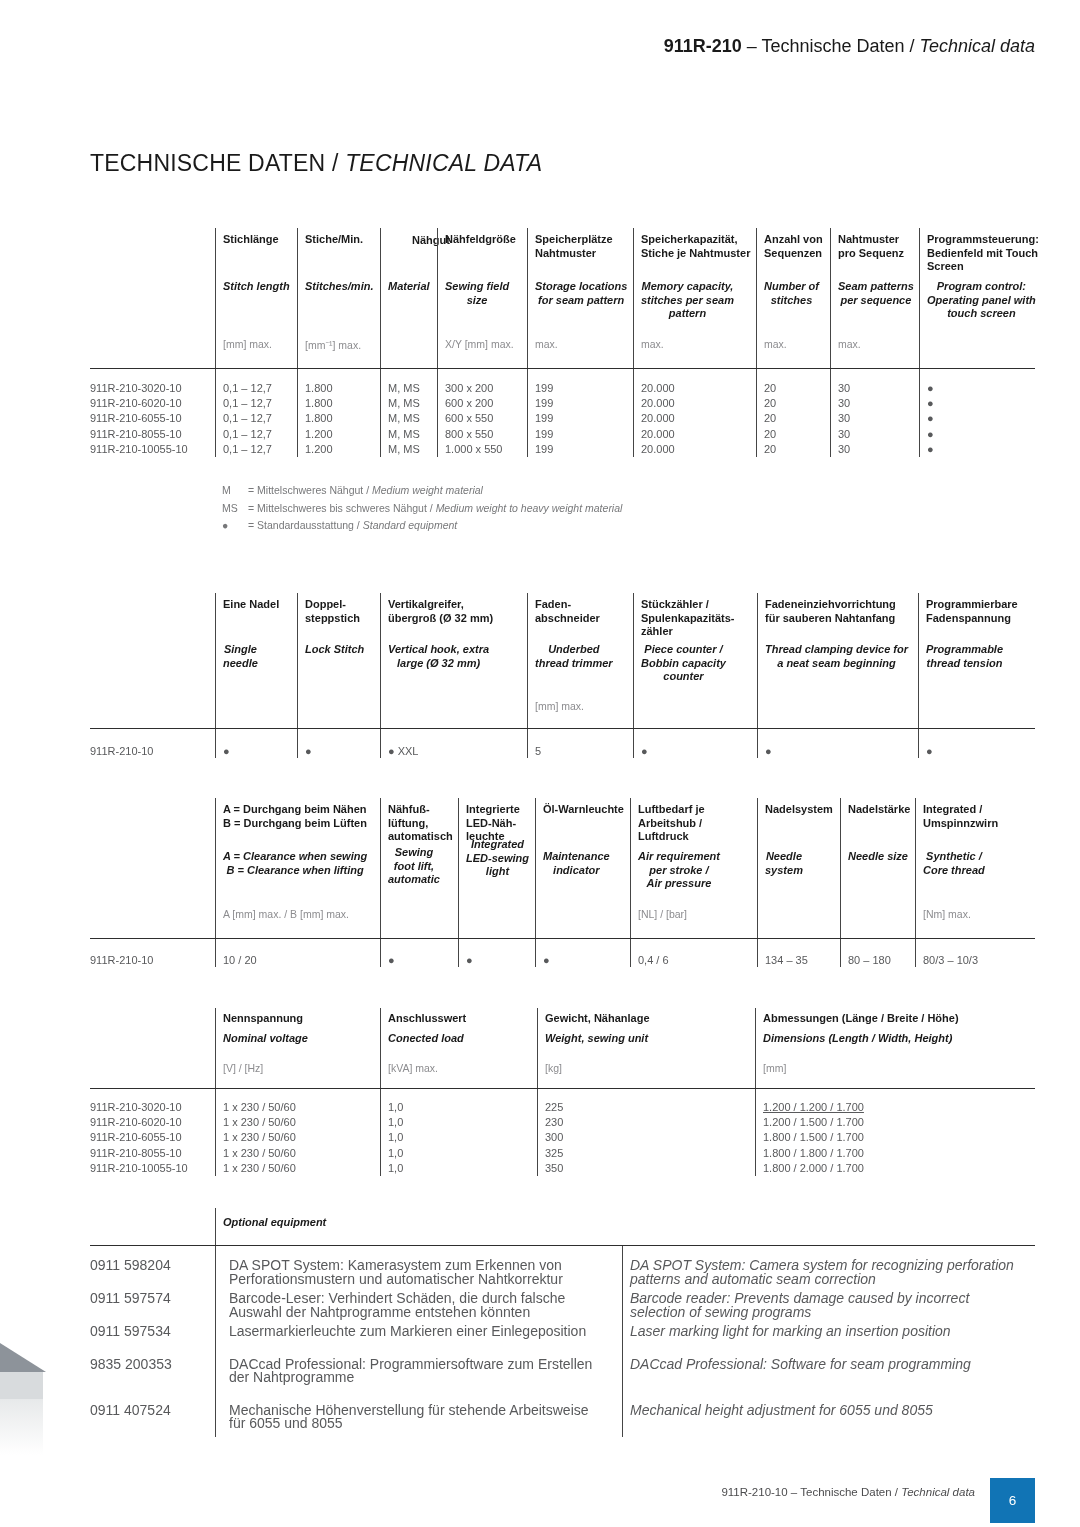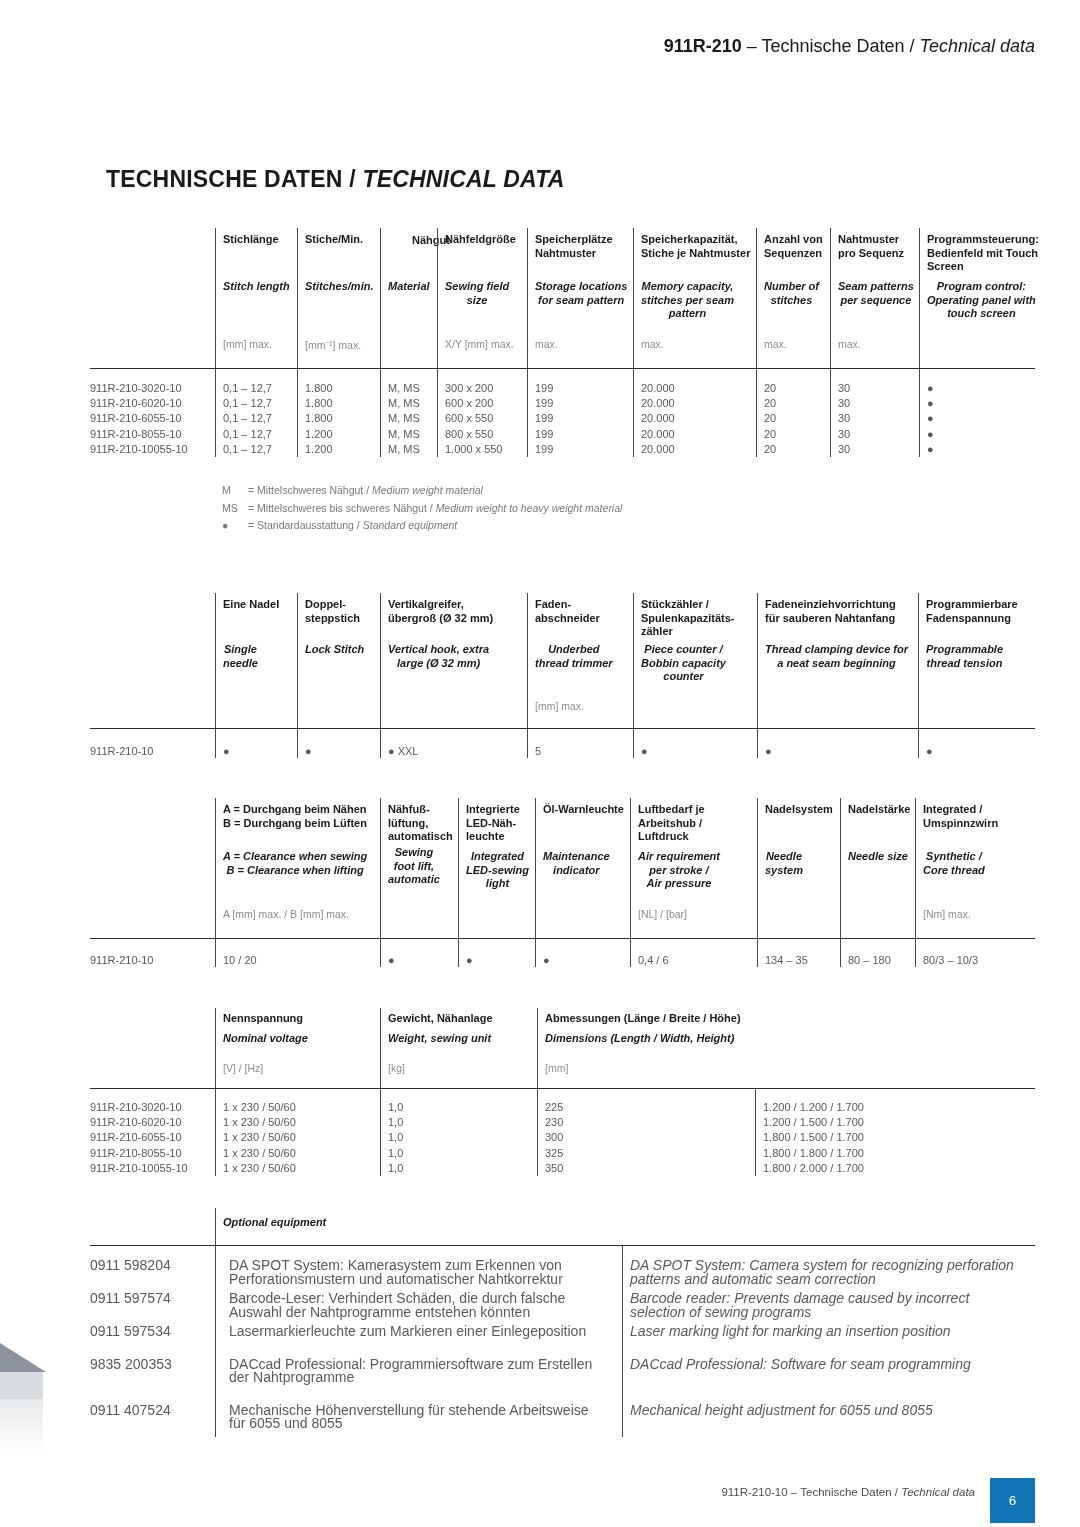--- a/index.html
+++ b/index.html
@@ -5,21 +5,21 @@
   html,body{margin:0;padding:0;background:#ffffff;}
   .page{position:relative;width:1080px;height:1527px;background:#fff;overflow:hidden;
         font-family:"Liberation Sans", sans-serif;color:#1a1a1a;}
 
   
   #hdr{position:absolute;top:36px;right:45px;font-size:18px;white-space:pre;}
   #hdr strong{font-weight:bold;}
   #hdr em{font-style:italic;}
 
   
-  #title{position:absolute;left:90px;top:150px;margin:16px;font-size:23px;font-weight:bold;letter-spacing:0.2px;white-space:pre;}
+  #title{position:absolute;left:90px;top:150px;margin:0;font-size:23px;font-weight:normal;letter-spacing:0.2px;white-space:pre;}
   #title em{font-style:italic;}
 
   
   .spec-table{position:absolute;left:90px;width:945px;}
   .t-head{display:grid;}
   .hcell{position:relative;}
   .bl{border-left:1px solid #454545;}
   .h-de,.h-en,.h-unit{position:absolute;left:7px;width:max-content;white-space:pre-line;}
   .hcell:first-child .h-de,.hcell:first-child .h-en,.hcell:first-child .h-unit{left:0;}
   .h-de{font-weight:bold;font-size:11px;line-height:13.5px;color:#1a1a1a;}
@@ -284,21 +284,21 @@
 lüftung,
 automatisch</div>
           <div class="h-en" style="top: 48px;">Sewing
 foot lift,
 automatic</div>
         </div>
         <div class="hcell bl">
           <div class="h-de" style="top: 5px;">Integrierte
 LED-Näh-
 leuchte</div>
-          <div class="h-en" style="top: 52px;">Integrated
+          <div class="h-en" style="top: 40px;">Integrated
 LED-sewing
 light</div>
         </div>
         <div class="hcell bl">
           <div class="h-de" style="top: 5px;">Öl-Warnleuchte</div>
           <div class="h-en" style="top: 52px;">Maintenance
 indicator</div>
         </div>
         <div class="hcell bl">
           <div class="h-de" style="top: 5px;">Luftbedarf je
@@ -343,38 +343,43 @@
     </div>
   <div id="t4" class="spec-table">
       <div class="t-head" style="grid-template-columns: 125px 165px 157px 218px 280px; height: 80px;">
         <div class="hcell"></div>
         <div class="hcell bl">
           <div class="h-de" style="top: 4px;">Nennspannung</div>
           <div class="h-en" style="top: 24px;">Nominal voltage</div>
           <div class="h-unit" style="top: 54px;">[V] / [Hz]</div>
         </div>
         <div class="hcell bl">
+          <div class="h-de" style="top: 4px;">Anschlusswert</div>
+          <div class="h-en" style="top: 24px;">Conected load</div>
+          <div class="h-unit" style="top: 54px;">[kVA] max.</div>
+        </div>
+        <div class="hcell bl">
           <div class="h-de" style="top: 4px;">Gewicht, Nähanlage</div>
           <div class="h-en" style="top: 24px;">Weight, sewing unit</div>
           <div class="h-unit" style="top: 54px;">[kg]</div>
         </div>
         <div class="hcell bl">
           <div class="h-de" style="top: 4px;">Abmessungen (Länge / Breite / Höhe)</div>
           <div class="h-en" style="top: 24px;">Dimensions (Length / Width, Height)</div>
           <div class="h-unit" style="top: 54px;">[mm]</div>
         </div>
       </div>
       <div class="t-line"></div>
       <div class="t-body">
         <div class="t-row" style="grid-template-columns: 125px 165px 157px 218px 280px;">
           <div class="bcell" style="height: 26.2px; padding-top: 11px;">911R-210-3020-10</div>
           <div class="bcell bl" style="height: 26.2px; padding-top: 11px;">1 x 230 / 50/60</div>
           <div class="bcell bl" style="height: 26.2px; padding-top: 11px;">1,0</div>
           <div class="bcell bl" style="height: 26.2px; padding-top: 11px;">225</div>
-          <div class="bcell bl" style="height: 26.2px; padding-top: 11px;">1.200 / 1.200 / 1.700</div>
+          <div class="bcell bl" style="height: 26.2px; padding-top: 11px; text-decoration: underline;">1.200 / 1.200 / 1.700</div>
         </div>
         <div class="t-row" style="grid-template-columns: 125px 165px 157px 218px 280px;">
           <div class="bcell" style="height: 15.2px;">911R-210-6020-10</div>
           <div class="bcell bl" style="height: 15.2px;">1 x 230 / 50/60</div>
           <div class="bcell bl" style="height: 15.2px;">1,0</div>
           <div class="bcell bl" style="height: 15.2px;">230</div>
           <div class="bcell bl" style="height: 15.2px;">1.200 / 1.500 / 1.700</div>
         </div>
         <div class="t-row" style="grid-template-columns: 125px 165px 157px 218px 280px;">
           <div class="bcell" style="height: 15.2px;">911R-210-6055-10</div>

